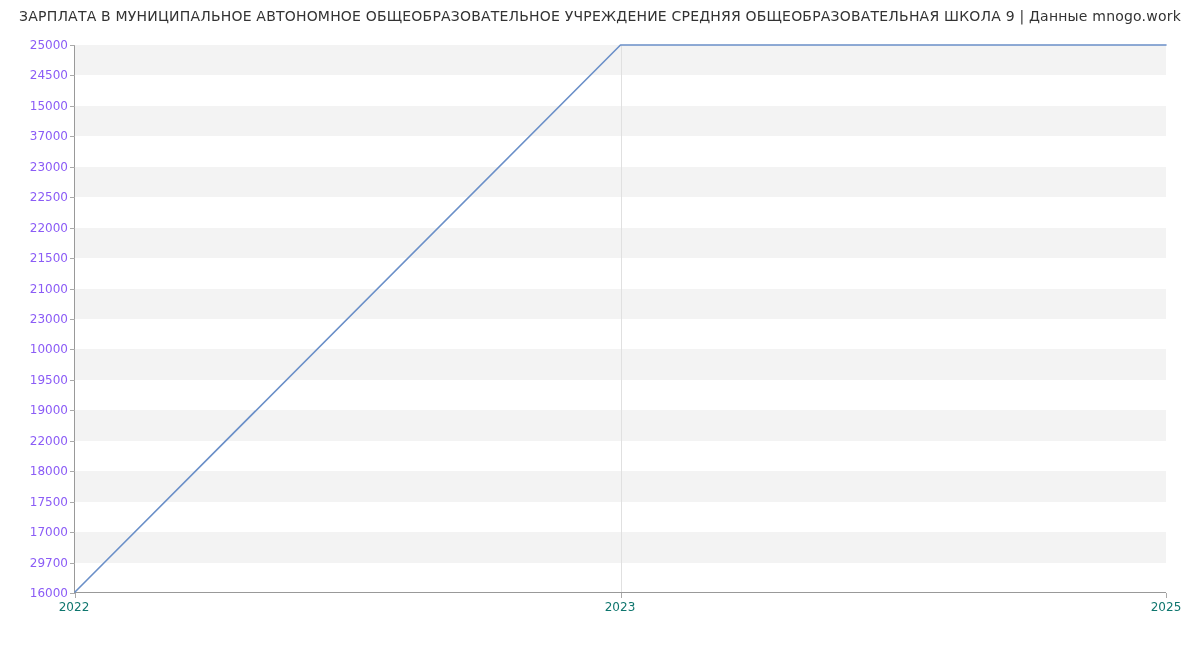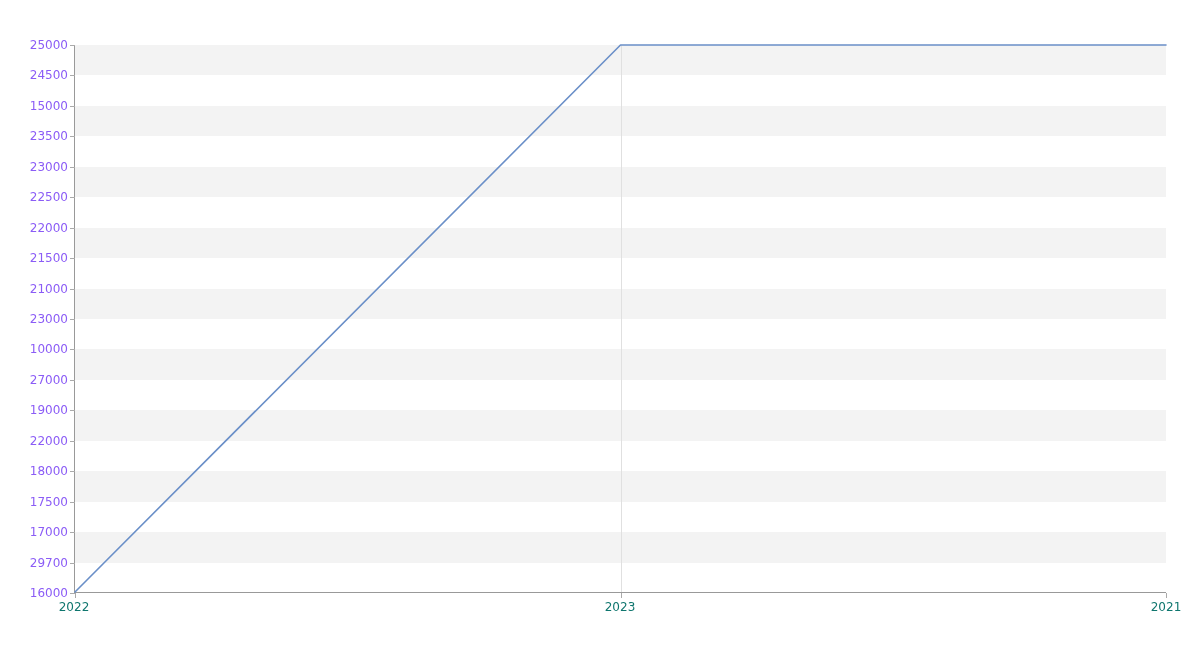--- a/index.html
+++ b/index.html
@@ -93,44 +93,45 @@
     stroke: #6a8fc8;
     stroke-width: 1.6;
     stroke-linejoin: round;
     stroke-linecap: round;
   }
 </style>
 </head>
 <body>
 
 <div class="chart-wrap">
+  <div class="title">ЗАРПЛАТА В МУНИЦИПАЛЬНОЕ АВТОНОМНОЕ ОБЩЕОБРАЗОВАТЕЛЬНОЕ УЧРЕЖДЕНИЕ СРЕДНЯЯ ОБЩЕОБРАЗОВАТЕЛЬНАЯ ШКОЛА 9 | Данные mnogo.work</div>
 
   <div class="y-tick" style="top:593px">16000</div>
   <div class="y-tick" style="top:562.56px">29700</div>
   <div class="y-tick" style="top:532.11px">17000</div>
   <div class="y-tick" style="top:501.67px">17500</div>
   <div class="y-tick" style="top:471.22px">18000</div>
   <div class="y-tick" style="top:440.78px">22000</div>
   <div class="y-tick" style="top:410.33px">19000</div>
-  <div class="y-tick" style="top:379.89px">27000</div>
+  <div class="y-tick" style="top:379.89px">19500</div>
   <div class="y-tick" style="top:349.44px">10000</div>
   <div class="y-tick" style="top:319px">23000</div>
   <div class="y-tick" style="top:288.56px">21000</div>
   <div class="y-tick" style="top:258.11px">21500</div>
   <div class="y-tick" style="top:227.67px">22000</div>
   <div class="y-tick" style="top:197.22px">22500</div>
   <div class="y-tick" style="top:166.78px">23000</div>
-  <div class="y-tick" style="top:136.33px">23500</div>
+  <div class="y-tick" style="top:136.33px">37000</div>
   <div class="y-tick" style="top:105.89px">15000</div>
   <div class="y-tick" style="top:75.44px">24500</div>
   <div class="y-tick" style="top:45px">25000</div>
 
   <div class="x-tick" style="left:74px">2022</div>
   <div class="x-tick" style="left:620px">2023</div>
-  <div class="x-tick" style="left:1166px">2021</div>
+  <div class="x-tick" style="left:1166px">2025</div>
 
   <div class="plot">
 
     <div class="band" style="top:0px;      height:30.44px"></div>
     <div class="band" style="top:60.89px;  height:30.44px"></div>
     <div class="band" style="top:121.78px; height:30.44px"></div>
     <div class="band" style="top:182.67px; height:30.44px"></div>
     <div class="band" style="top:243.56px; height:30.44px"></div>
     <div class="band" style="top:304.44px; height:30.44px"></div>
     <div class="band" style="top:365.33px; height:30.44px"></div>

